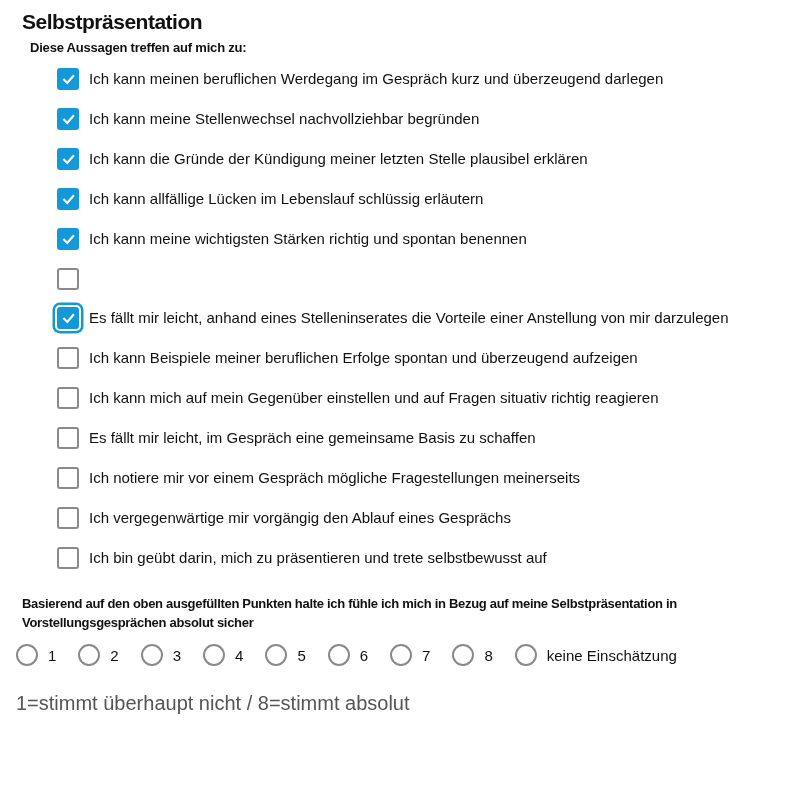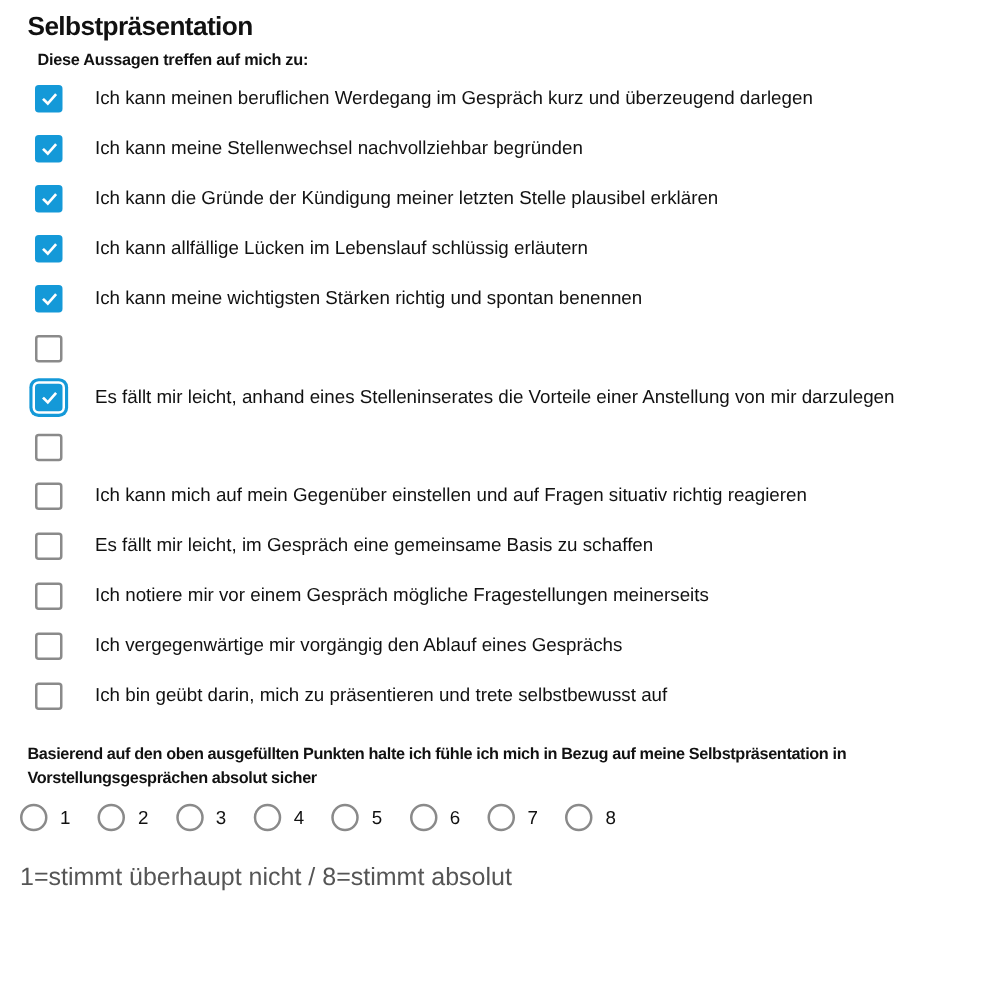--- a/index.html
+++ b/index.html
@@ -33,22 +33,23 @@
     font-weight: 700;
     letter-spacing: -0.2px;
     margin: 0 0 0 8px;
     line-height: 15px;
   }
 
   .checklist { margin: 12px 0 0 6px; }
   .check-row {
     display: flex;
     align-items: flex-start;
-    gap: 26px;
+    gap: 10px;
     margin-bottom: 16px;
+    margin-left: 29px;
   }
   .checkbox {
     flex: 0 0 auto;
     width: 22px; height: 22px;
     margin-top: 1px;
     border: 2px solid var(--checkbox-border);
     border-radius: 3px;
     background: #ffffff;
     display: flex; align-items: center; justify-content: center;
     cursor: pointer;
@@ -172,20 +173,21 @@
           <span class="check-icon">
             <svg viewBox="0 0 24 24" aria-hidden="true">
               <path d="M5 12.5l5 5 9.5-11" fill="none" stroke="#ffffff" stroke-width="3.4" stroke-linecap="square"></path>
             </svg>
           </span>
         </div>
         <div class="check-label">Es fällt mir leicht, anhand eines Stelleninserates die Vorteile einer Anstellung von mir darzulegen</div>
       </div>
       <div class="check-row">
         <div class="checkbox" role="checkbox" aria-checked="false"></div>
+        <div class="check-label">Ich kann Beispiele meiner beruflichen Erfolge spontan und überzeugend aufzeigen</div>
       </div>
       <div class="check-row">
         <div class="checkbox" role="checkbox" aria-checked="false"></div>
         <div class="check-label">Ich kann mich auf mein Gegenüber einstellen und auf Fragen situativ richtig reagieren</div>
       </div>
       <div class="check-row">
         <div class="checkbox" role="checkbox" aria-checked="false"></div>
         <div class="check-label">Es fällt mir leicht, im Gespräch eine gemeinsame Basis zu schaffen</div>
       </div>
       <div class="check-row">
@@ -230,17 +232,21 @@
         <span class="radio-label">6</span>
       </div>
       <div class="rating-option" role="radio" aria-checked="false">
         <span class="radio"></span>
         <span class="radio-label">7</span>
       </div>
       <div class="rating-option" role="radio" aria-checked="false">
         <span class="radio"></span>
         <span class="radio-label">8</span>
       </div>
+      <div class="rating-option" role="radio" aria-checked="false">
+        <span class="radio"></span>
+        <span class="radio-label">keine Einschätzung</span>
+      </div>
     </div>
 
   <div class="legend">1=stimmt überhaupt nicht / 8=stimmt absolut</div>
 
 </div>
 
 </body></html>

